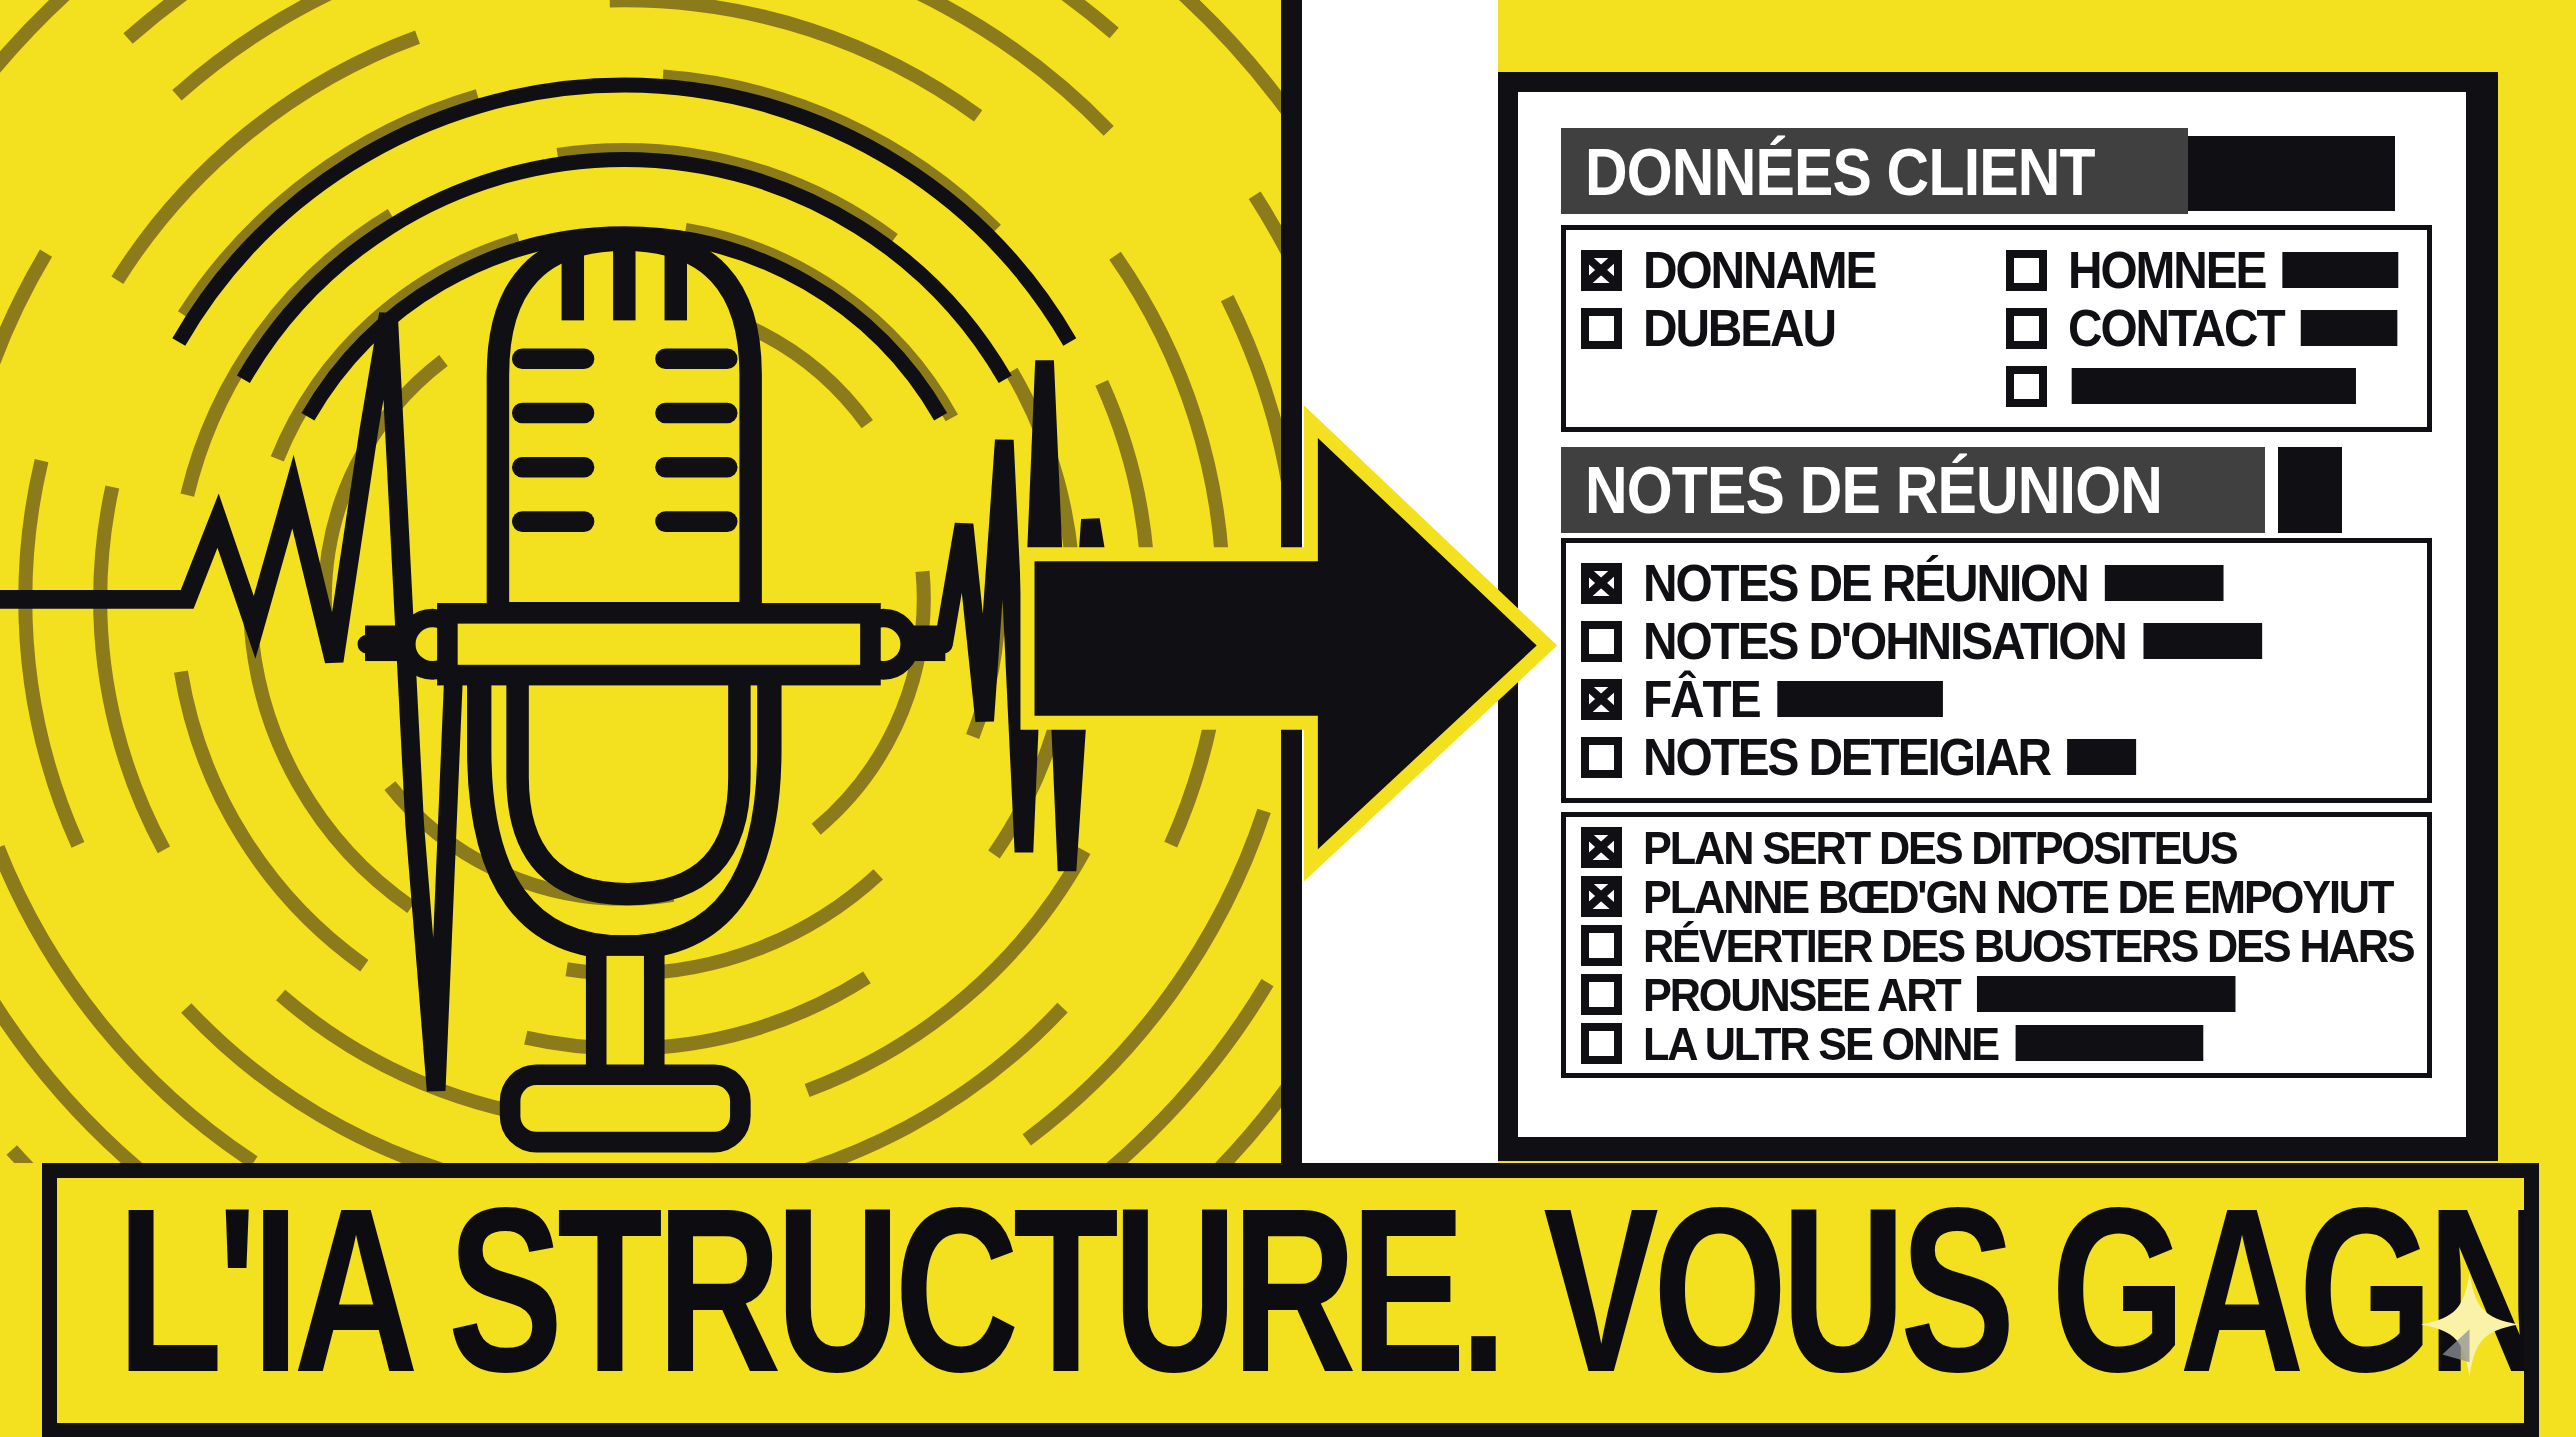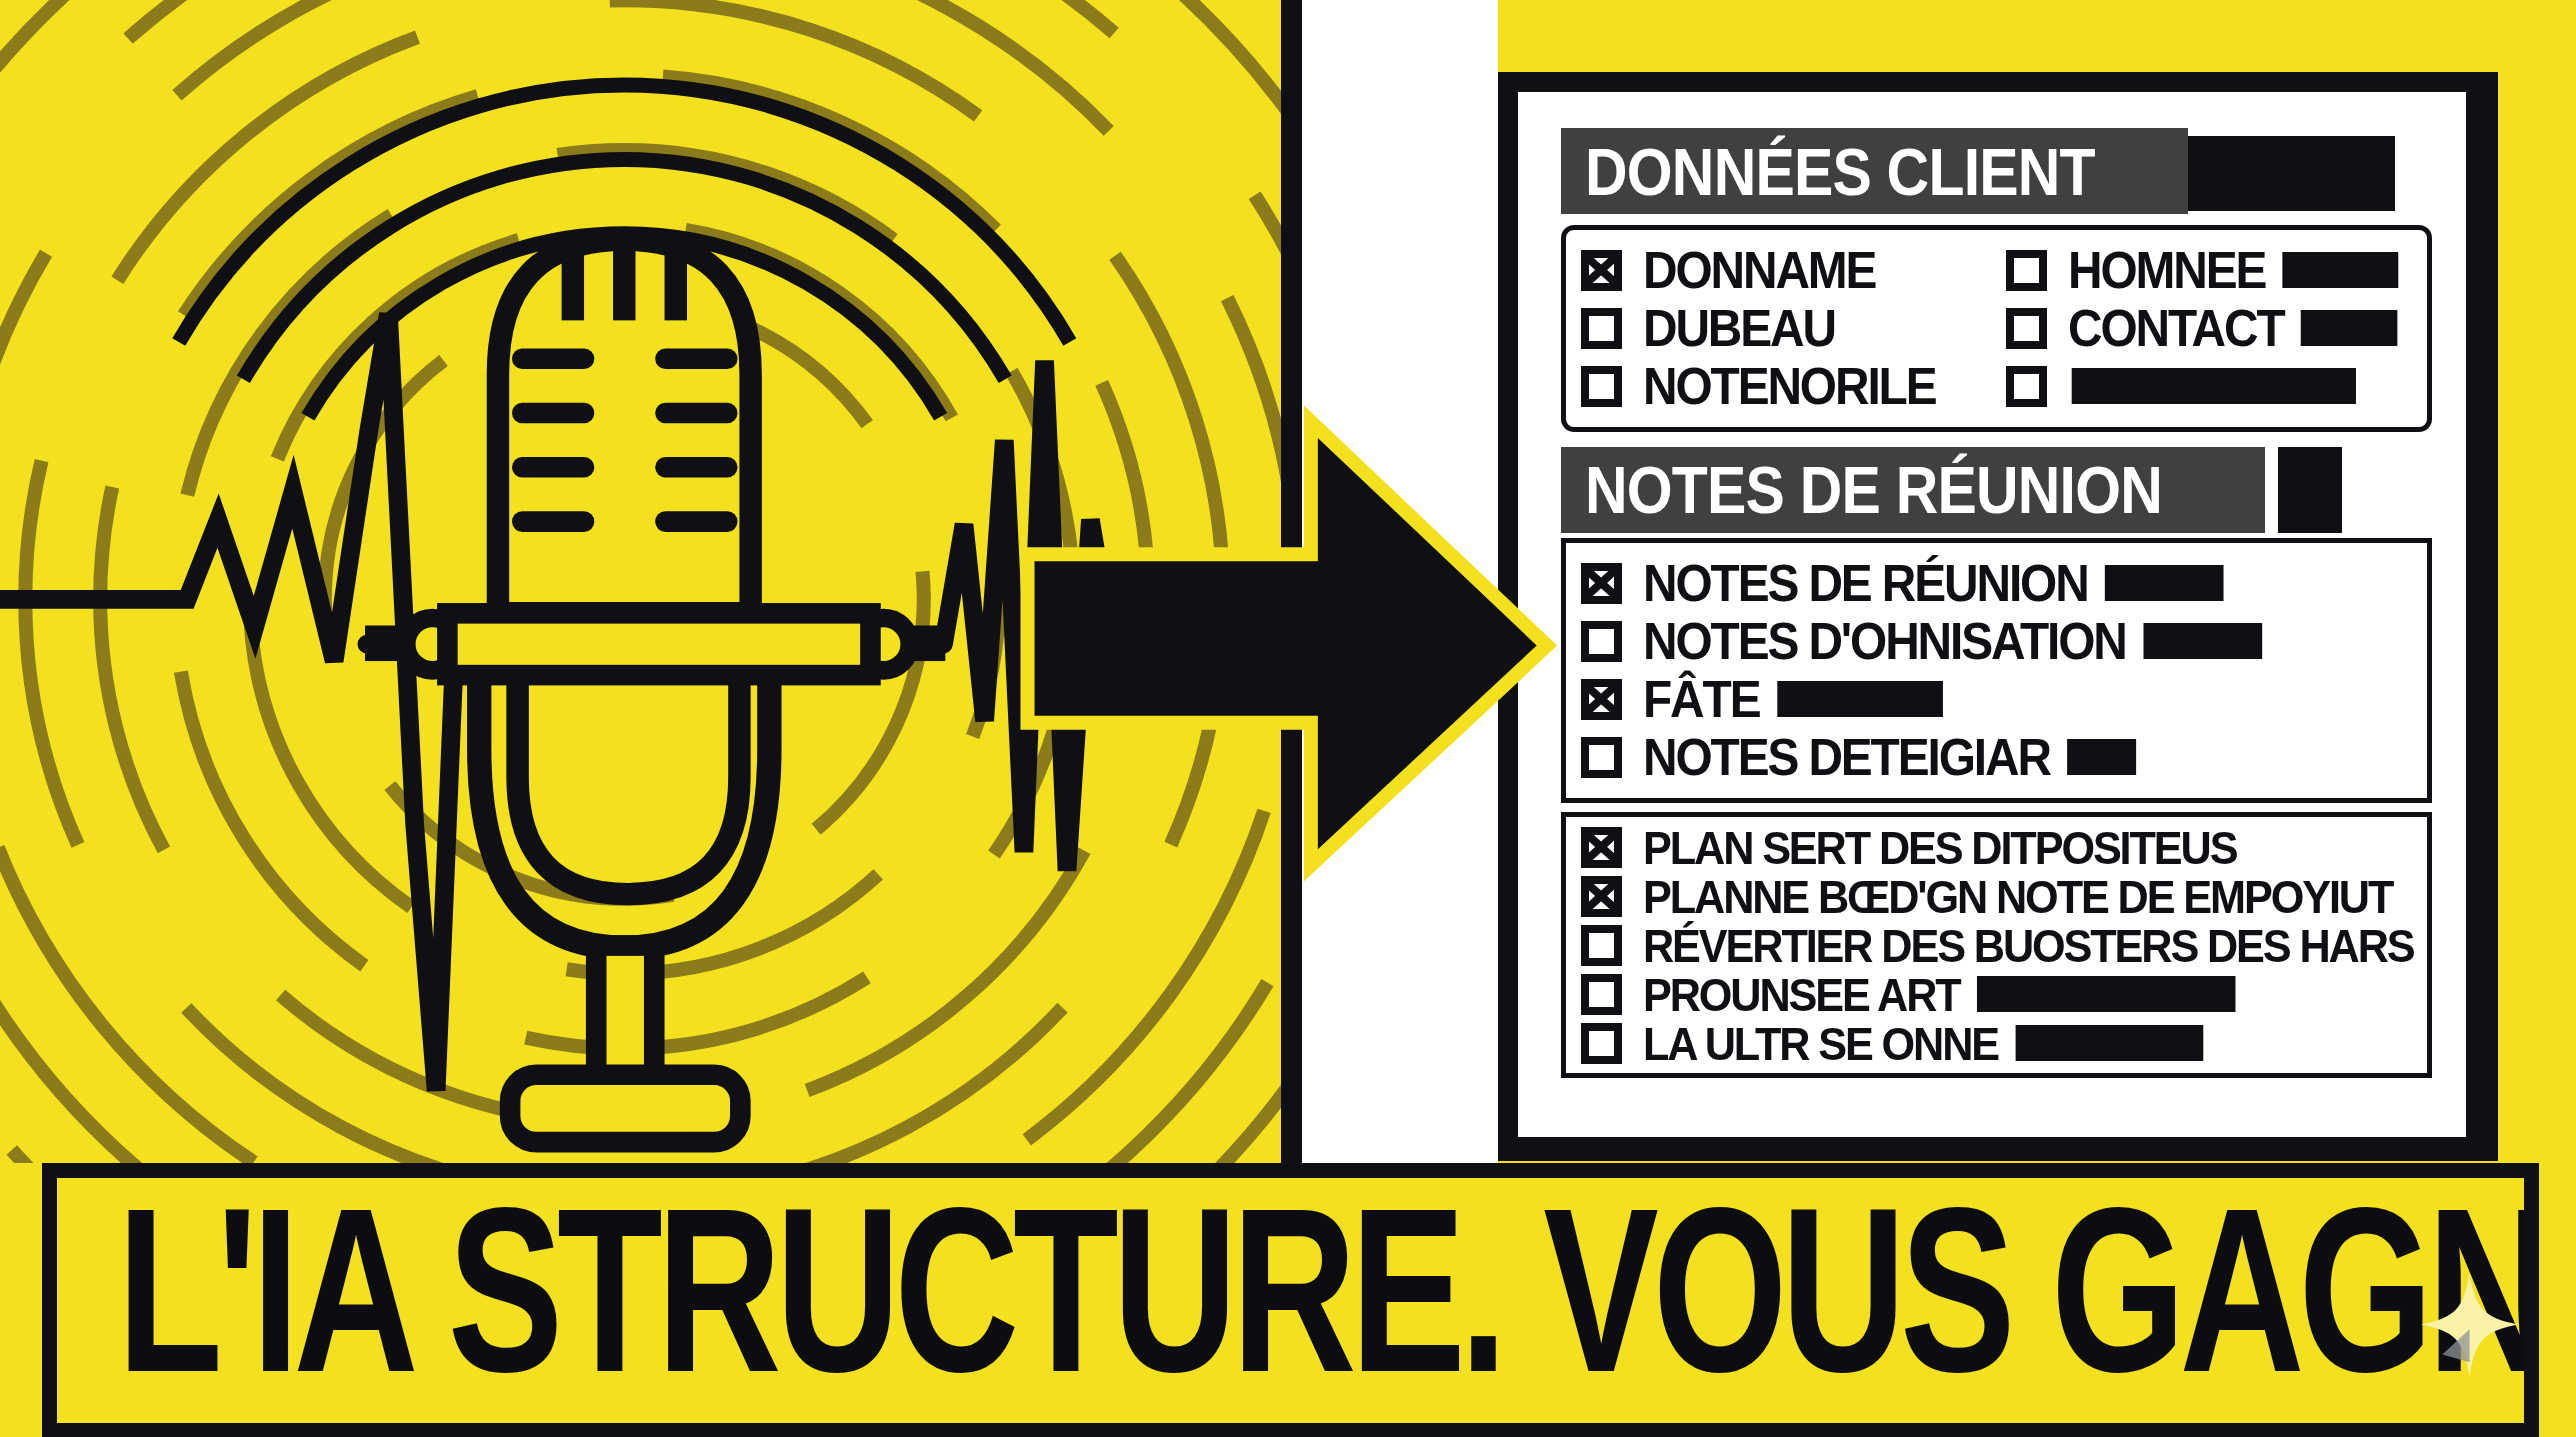--- a/index.html
+++ b/index.html
@@ -20,21 +20,21 @@
       padding:36px 19px 0 43px;}
   .hdr{display:flex;align-items:flex-start;width:100%;}
   .hbar{background:#404040;height:86px;padding:0 24px;display:flex;align-items:center;}
   .htext{color:#ffffff;font-weight:700;font-size:67px;letter-spacing:-0.9px;white-space:nowrap;
          transform:scaleX(.88);transform-origin:left center;}
   .deco1{margin-left:auto;margin-right:52px;margin-top:7.5px;width:367px;height:75px;background:#101014;}
   .deco2{margin-left:13px;width:64px;height:86px;background:#101014;}
   .deco3{margin-left:11.2px;width:173px;height:82px;background:#101014;}
 
   .groupbox{border:5.6px solid #101014;width:871px;box-sizing:border-box;padding:11.2px 0 11.2px 15px;}
-  #section-0 .groupbox{margin:11.2px 0 15px 0;display:flex;border-radius:13px;}
+  #section-0 .groupbox{margin:11.2px 0 15px 0;display:flex;}
   #section-1 .groupbox{margin:5.6px 0 19px 0;}
   #section-2 .groupbox{margin:-9.4px 16px 0 0;padding:5.6px 0 5.6px 15px;}
   .col-left{width:426px;}
   .col-right{flex:1;}
 
   .row{display:flex;align-items:center;height:58px;}
   #section-2 .row{height:49px;}
   .cb{position:relative;flex:0 0 auto;width:41px;height:41px;box-sizing:border-box;
       border:8.4px solid #101014;background:#ffffff;margin-right:20.6px;}
   .cb.checked::before,.cb.checked::after{content:"";position:absolute;left:-5.6px;right:-5.6px;top:50%;
@@ -144,26 +144,20 @@
               <span class="rin">
                 <span class="lbl">DONNAME</span>
               </span>
             </div>
             <div class="row">
               <span class="cb"></span>
               <span class="rin">
                 <span class="lbl">DUBEAU</span>
               </span>
             </div>
-            <div class="row">
-              <span class="cb"></span>
-              <span class="rin">
-                <span class="lbl">NOTENORILE</span>
-              </span>
-            </div>
           </div>
           <div class="col-right">
             <div class="row">
               <span class="cb"></span>
               <span class="rin">
                 <span class="lbl">HOMNEE</span>
                 <span class="redbar" style="width: 126px;"></span>
               </span>
             </div>
             <div class="row">

